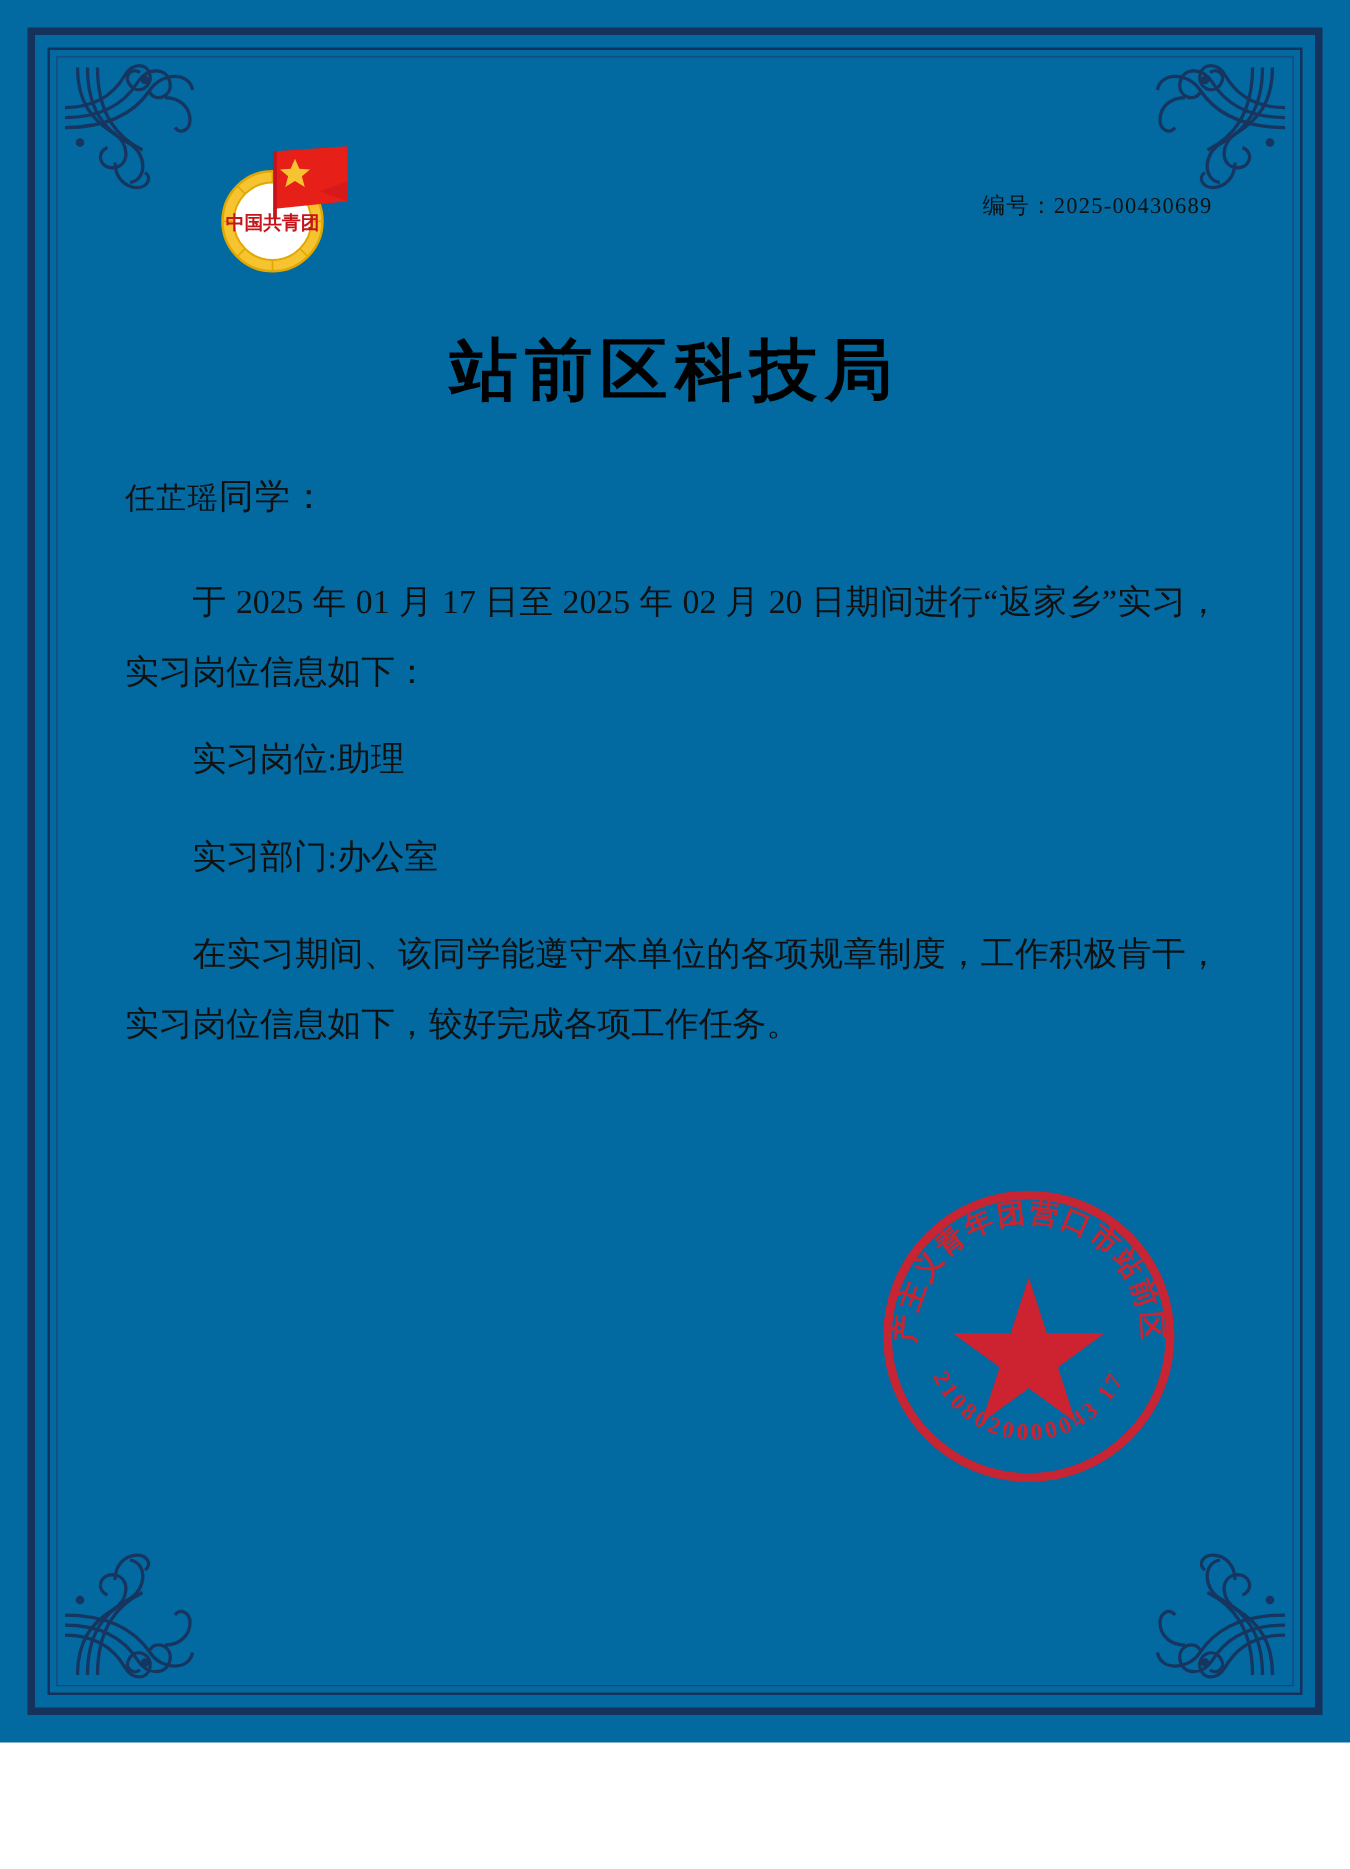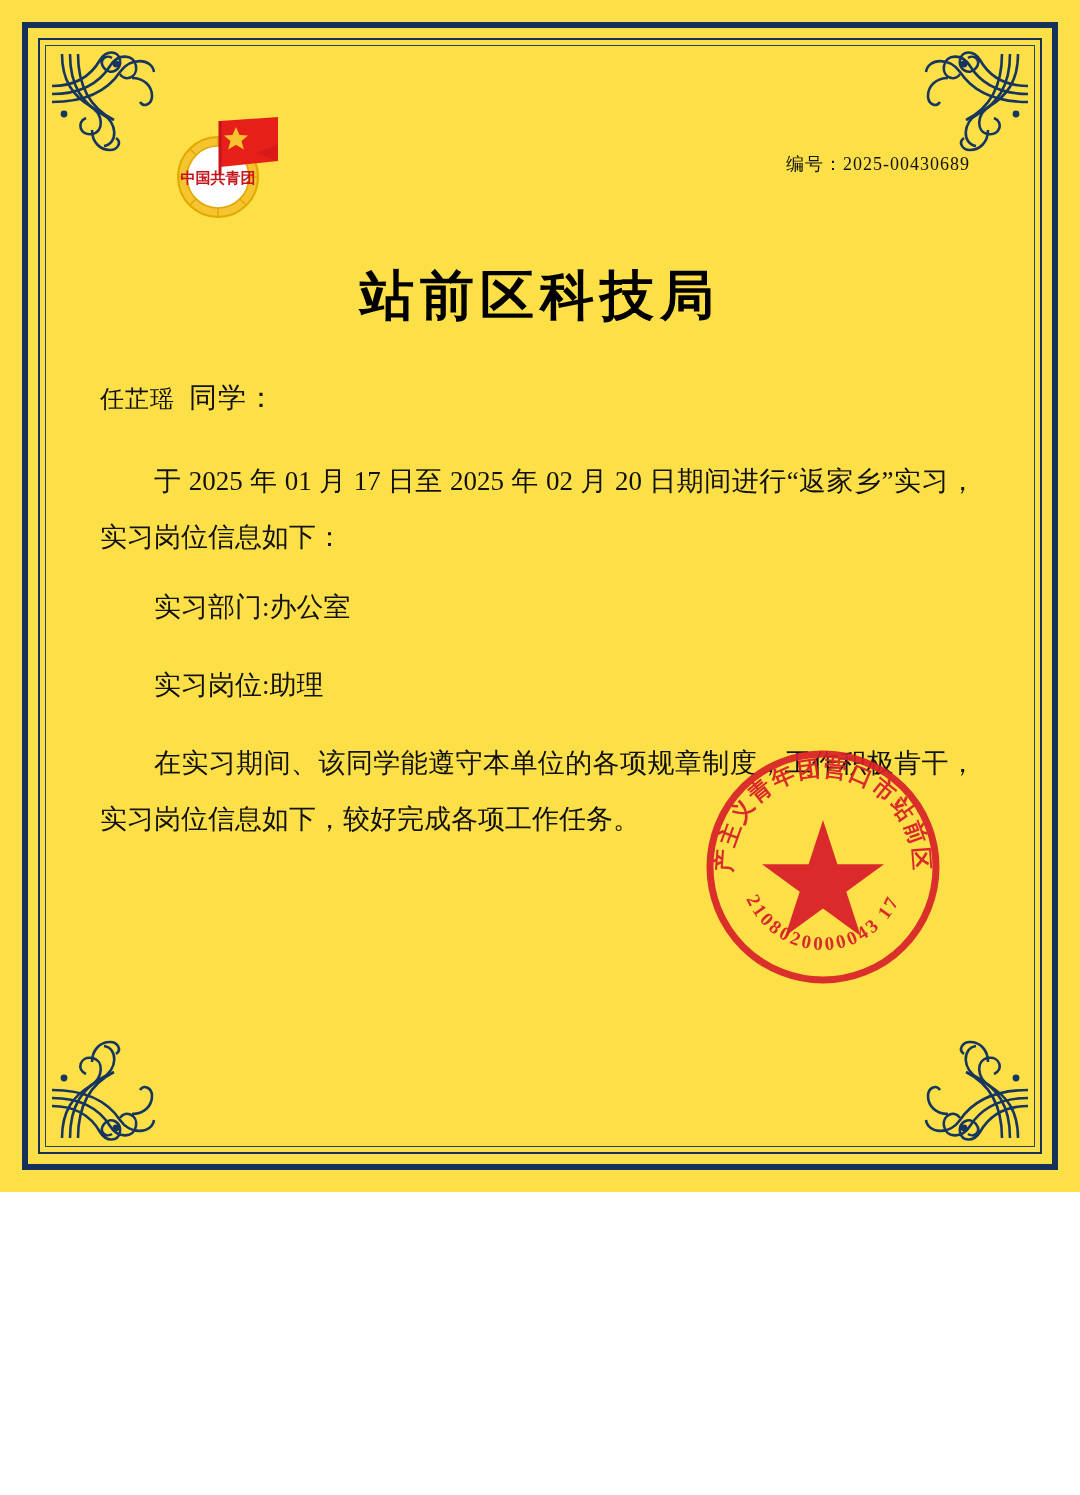--- a/index.html
+++ b/index.html
@@ -11,23 +11,23 @@
     height: 1495px;
     background: #ffffff;
     font-family: "Liberation Serif", "DejaVu Serif", serif;
     overflow: hidden;
   }
 
   
   .certificate {
     position: relative;
     width: 1080px;
-    height: 1192px;
-    box-sizing: border-box;
-    background: #fde047;
+    height: 1394px;
+    box-sizing: border-box;
+    background: #0369a1;
     padding: 24px;
   }
   .frame-outer {
     position: absolute;
     left: 22px;
     top: 22px;
     right: 22px;
     bottom: 22px;
     border: 6px solid #14325c;
     box-sizing: border-box;
@@ -119,21 +119,20 @@
   }
   .salutation {
     margin-bottom: 26px;
     font-size: 28px;
   }
   .salutation .name {
     font-size: 24px;
     letter-spacing: 1px;
   }
   .salutation .suffix {
-    margin-left: 14px;
     letter-spacing: 1px;
   }
   .para {
     text-indent: 2em;
     margin: 0 14px 14px 0;
     text-align: justify;
   }
   .field-line {
     text-indent: 2em;
     margin: 0 0 22px 0;
@@ -255,25 +254,25 @@
     <div class="body-text">
 
       <div class="salutation">
         <span class="name">任芷瑶</span><span class="suffix">同学：</span>
       </div>
 
       <p class="para">于 2025 年 01 月 17 日至 2025 年 02 月 20 日期间进行“返家乡”实习，实习岗位信息如下：</p>
 
 
       <div class="field-line">
+        <span>实习岗位:</span><span>助理</span>
+      </div>
+
+      <div class="field-line">
         <span>实习部门:</span><span>办公室</span>
-      </div>
-
-      <div class="field-line">
-        <span>实习岗位:</span><span>助理</span>
       </div>
 
       <p class="para">在实习期间、该同学能遵守本单位的各项规章制度，工作积极肯干，实习岗位信息如下，较好完成各项工作任务。</p>
 
       <div class="spacer-line"></div>
 
     </div>
 
     <div class="seal">
       <svg viewBox="0 0 250 250">

